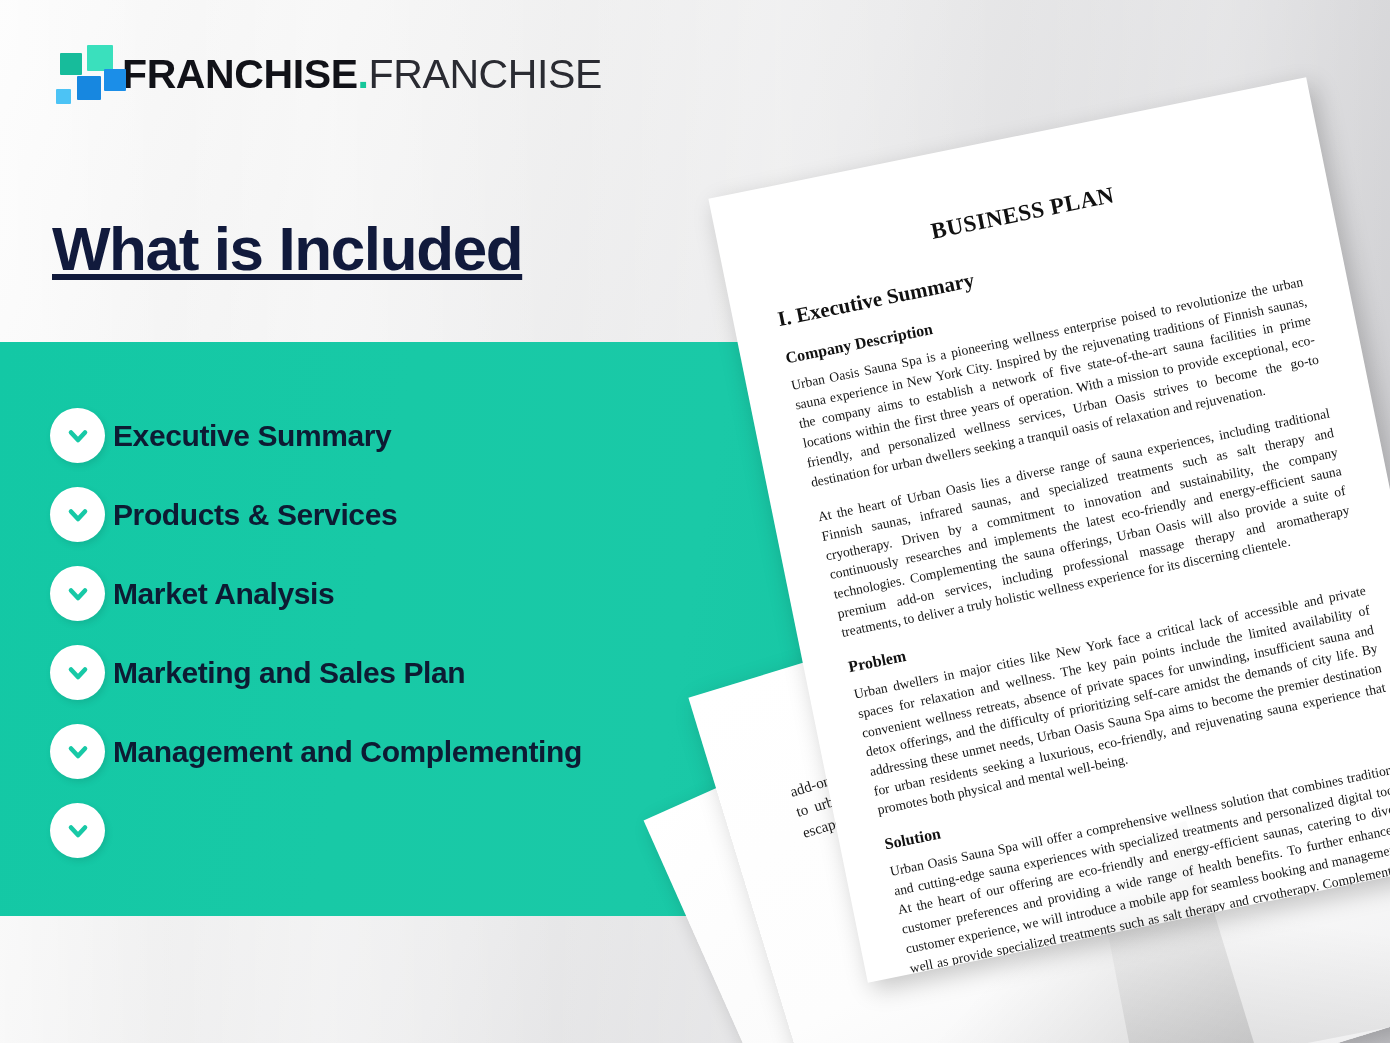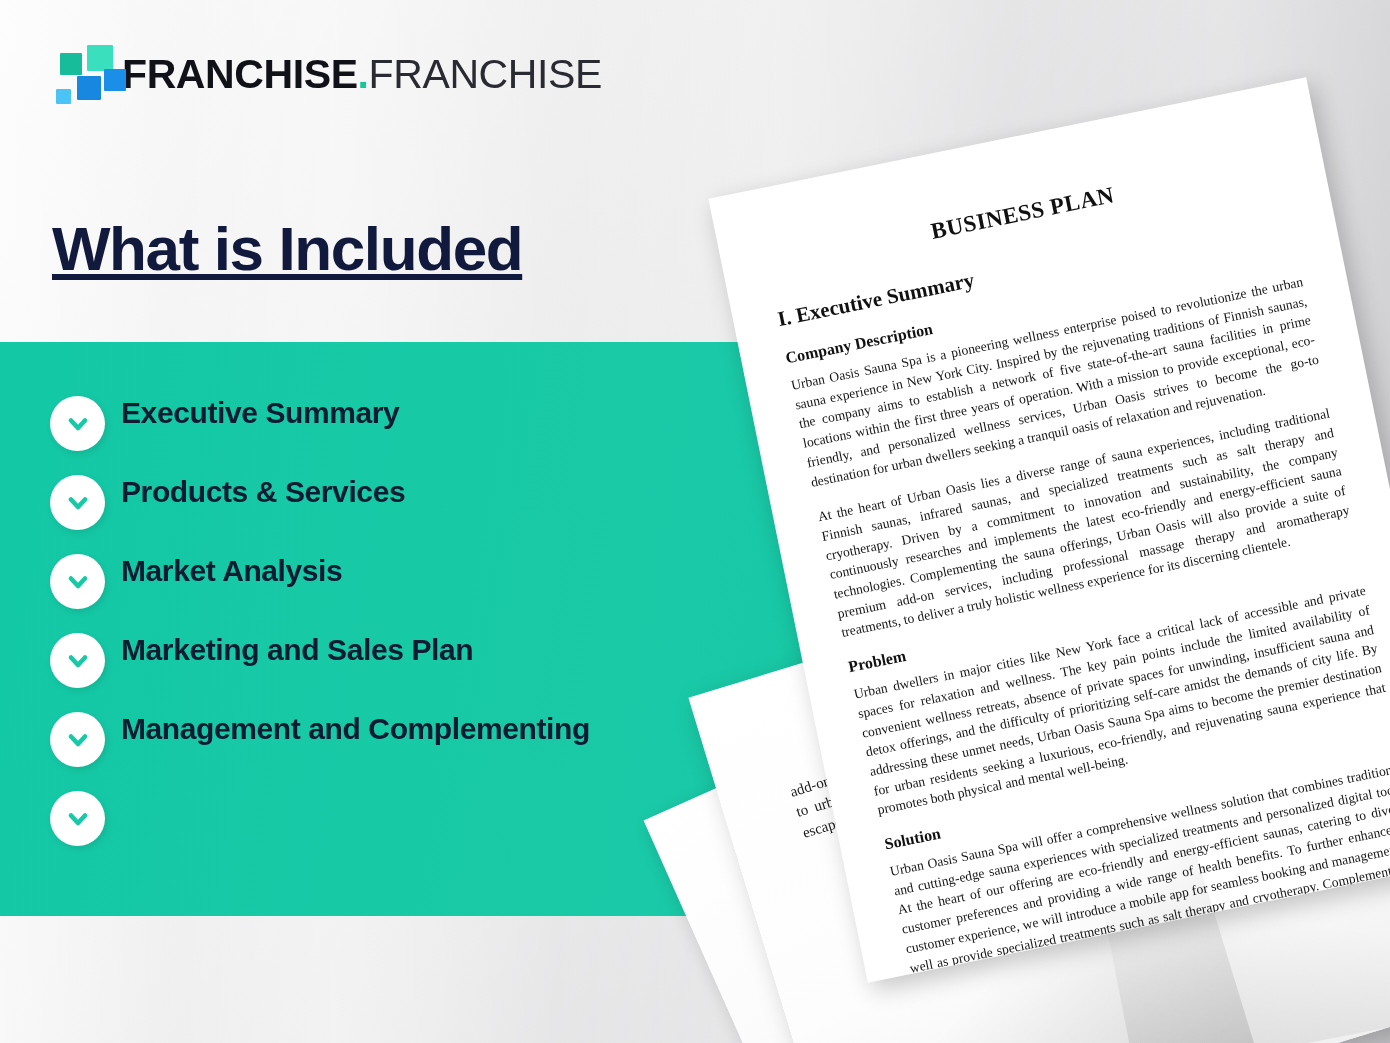--- a/index.html
+++ b/index.html
@@ -100,23 +100,23 @@
 
   #feature-list {
     position: absolute;
     left: 50px;
     top: 396px;
     width: 700px;
     list-style: none;
   }
   .feature-row {
     display: flex;
-    align-items: flex-start;
+    align-items: center;
     height: 79px;
-    gap: 16px;
+    gap: 8px;
   }
   .chev-badge {
     flex: 0 0 auto;
     width: 55px;
     height: 55px;
     border-radius: 50%;
     background: #ffffff;
     display: flex;
     align-items: center;
     justify-content: center;

